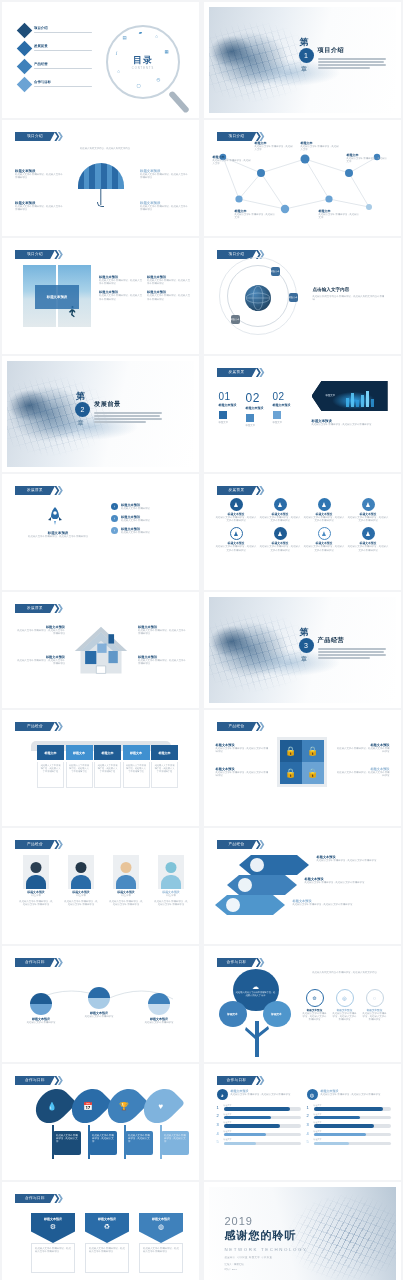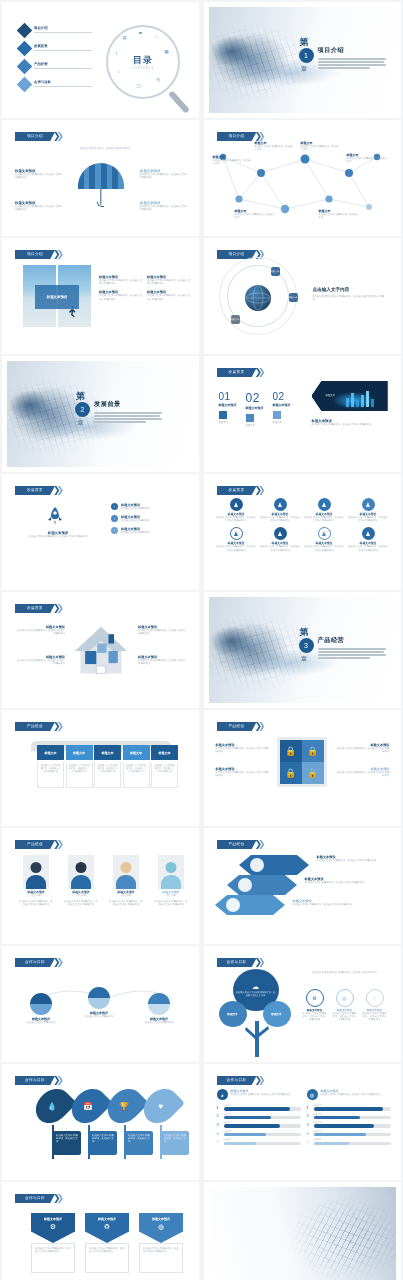--- a/index.html
+++ b/index.html
@@ -1014,17 +1014,25 @@
             <div class="txt">此处输入文字不需编辑字段，此处输入文字不需编辑字段</div>
           </div>
         </div>
       </div>
     </div>
   </div>
 
   <div class="slide">
     <div class="inner">
       <div class="final"></div>
+      <div style="position:absolute;left:16px;top:28px;width:90px">
+        <div style="font-size:11px;color:#7e8b99;letter-spacing:1px;font-weight:300">2019</div>
+        <div style="font-size:11px;color:#1a3c5a;font-weight:bold;letter-spacing:1px;margin-top:1px">感谢您的聆听</div>
+        <div style="font-size:4.4px;color:#9eacba;letter-spacing:1.6px;margin-top:4px">NETWORK TECHNOLOGY</div>
+        <div class="txt" style="margin-top:4px;letter-spacing:.4px">这里输入 可以设置 标题文字 可以设置</div>
+        <div class="txt" style="margin-top:4px">汇报人：模板汇报</div>
+        <div class="txt" style="margin-top:2px">时间：2019</div>
+      </div>
     </div>
   </div>
 
 </div>
 </div>
 
 </body></html>

